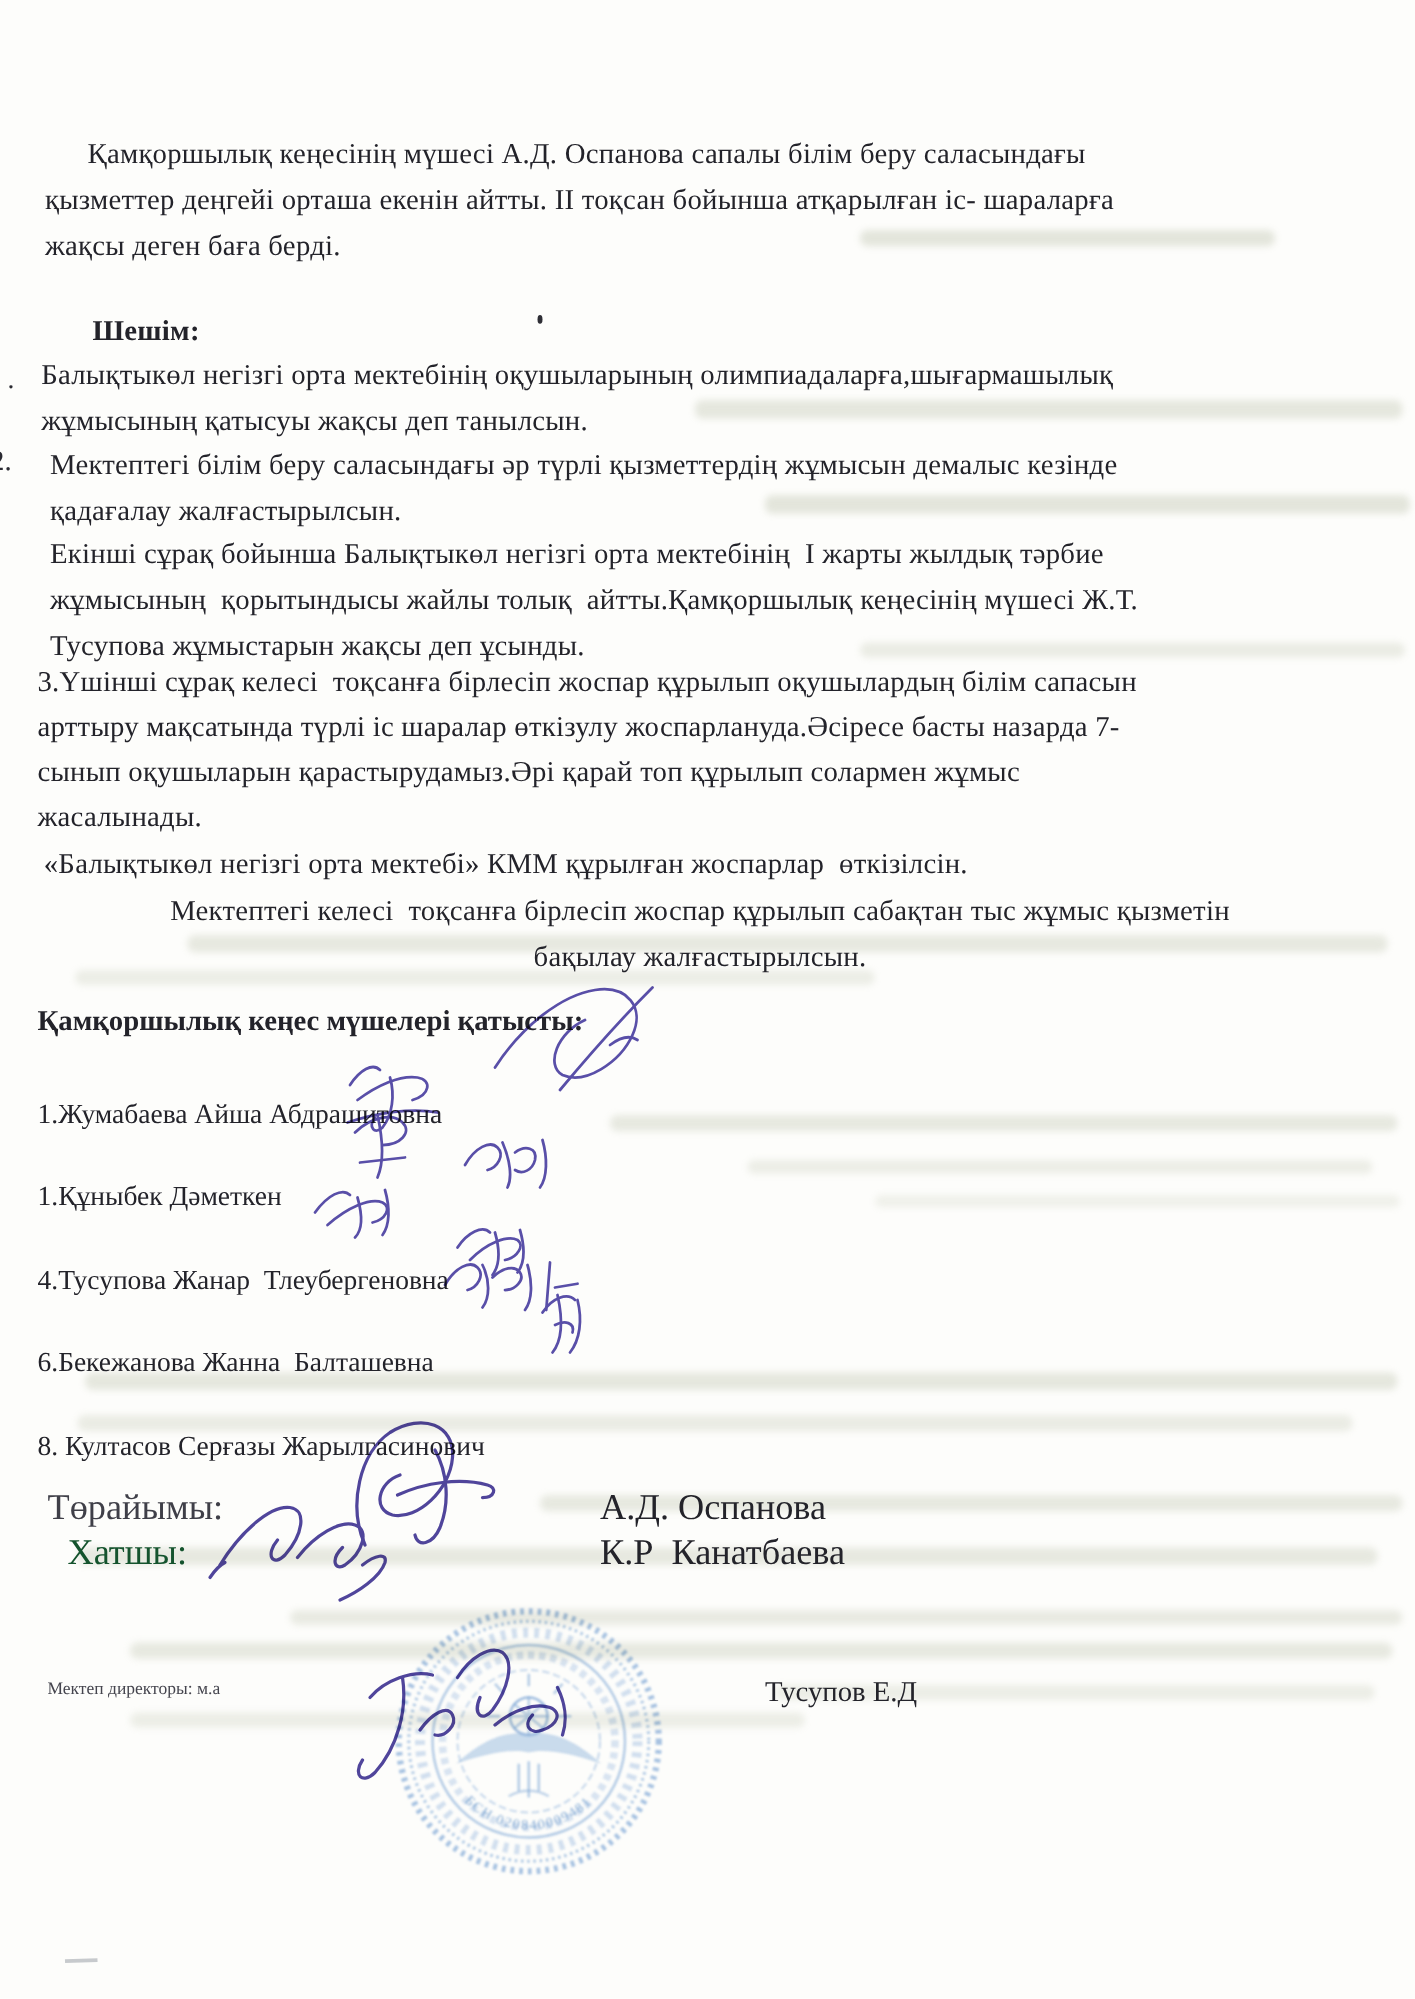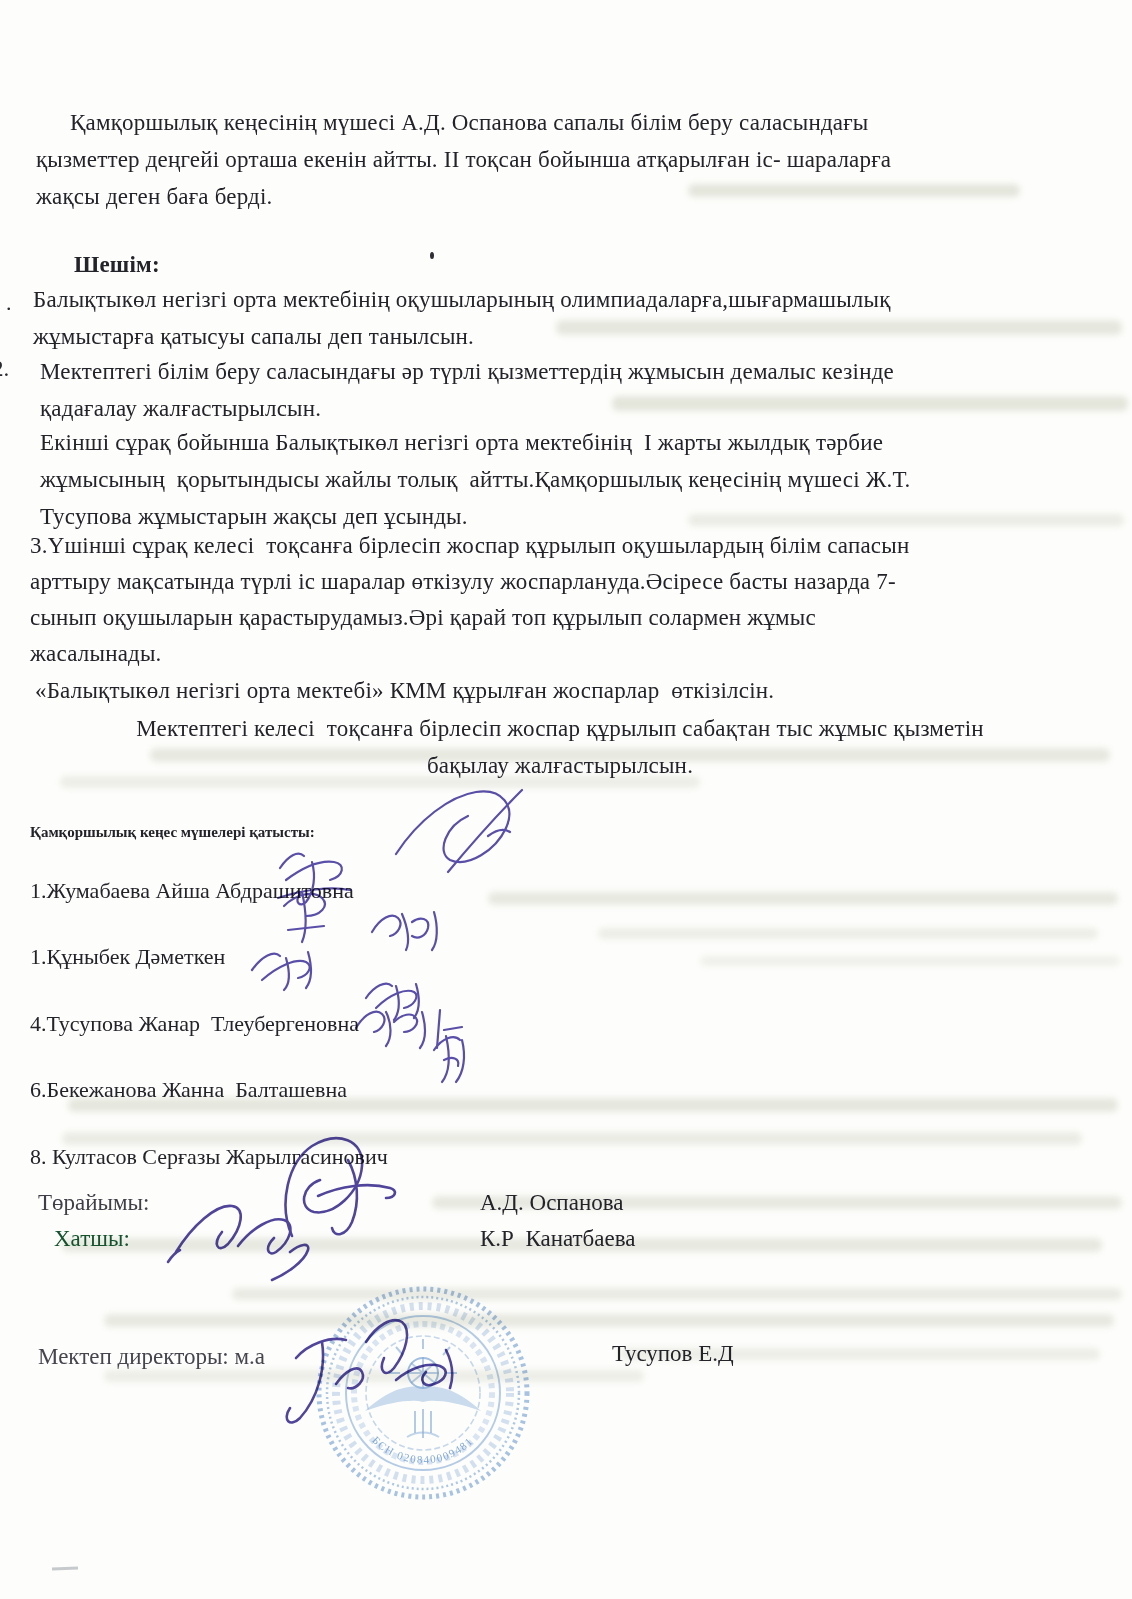--- a/index.html
+++ b/index.html
@@ -9,21 +9,21 @@
     background:#fdfdfb;
     overflow:hidden;
     font-family:"Liberation Serif","DejaVu Serif",serif;
     color:#23232a;
     padding-left:28px;
   }
   .txt{position:absolute;white-space:pre-wrap;}
   .body-text{font-size:23px;line-height:37px;letter-spacing:.2px;}
   .bold{font-weight:bold;}
   .attendee-row{font-size:22px;line-height:30.4px;white-space:pre-wrap;}
-  .signoff{font-size:23px;}
+  .signoff{font-size:29px;}
   .marker{position:absolute;font-size:22px;color:#2a2a31;}
   .bleed{
     position:absolute;background:#a9b094;border-radius:6px;
     filter:blur(3px);pointer-events:none;
   }
   .speck{position:absolute;background:#2e2e35;border-radius:50%;}
   .dash{position:absolute;background:#9aa0a8;opacity:.55;}
   .sig-layer{position:absolute;left:0;top:0;pointer-events:none;mix-blend-mode:multiply;}
   .sig-layer path{fill:none;stroke-linecap:round;stroke-linejoin:round;}
   #stamp{position:absolute;left:311px;top:1281px;filter:blur(.7px);mix-blend-mode:multiply;opacity:.95;}
@@ -53,56 +53,56 @@
 
   <div class="txt body-text" style="left:36px;top:104px;width:1020px;text-indent:34px;">Қамқоршылық кеңесінің мүшесі А.Д. Оспанова сапалы білім беру саласындағы
 қызметтер деңгейі орташа екенін айтты. II тоқсан бойынша атқарылған іс- шараларға
 жақсы деген баға берді.</div>
 
   <div class="txt body-text bold" style="left:74px;top:246px;">Шешім:</div>
   <div class="speck" style="left:430px;top:252px;width:4px;height:7px;"></div>
 
   <span class="marker" style="left:6px;top:290px;">.</span>
   <div class="txt body-text" style="left:33px;top:281px;width:1030px;">Балықтыкөл негізгі орта мектебінің оқушыларының олимпиадаларға,шығармашылық
-жұмыстарға қатысуы сапалы деп танылсын.</div>
+жұмысының қатысуы жақсы деп танылсын.</div>
 
   <span class="marker" style="left:-8px;top:356px;font-size:23px;">2.</span>
   <div class="txt body-text" style="left:40px;top:353px;width:1060px;">Мектептегі білім беру саласындағы әр түрлі қызметтердің жұмысын демалыс кезінде
 қадағалау жалғастырылсын.</div>
 
   <div class="txt body-text" style="left:40px;top:424px;width:1050px;">Екінші сұрақ бойынша Балықтыкөл негізгі орта мектебінің  І жарты жылдық тәрбие
 жұмысының  қорытындысы жайлы толық  айтты.Қамқоршылық кеңесінің мүшесі Ж.Т.
 Тусупова жұмыстарын жақсы деп ұсынды.</div>
 
   <div class="txt body-text" style="left:30px;top:528px;width:1050px;line-height:36px;">3.Үшінші сұрақ келесі  тоқсанға бірлесіп жоспар құрылып оқушылардың білім сапасын
 арттыру мақсатында түрлі іс шаралар өткізулу жоспарлануда.Әсіресе басты назарда 7-
 сынып оқушыларын қарастырудамыз.Әрі қарай топ құрылып солармен жұмыс
 жасалынады.</div>
 
   <div class="txt body-text" style="left:35px;top:672px;width:1060px;">«Балықтыкөл негізгі орта мектебі» КММ құрылған жоспарлар  өткізілсін.</div>
 
   <div class="txt body-text" style="left:35px;top:710px;width:1050px;text-align:center;">Мектептегі келесі  тоқсанға бірлесіп жоспар құрылып сабақтан тыс жұмыс қызметін
 бақылау жалғастырылсын.</div>
 
-  <div class="txt bold" style="left:30px;top:824px;font-size:15px;">Қамқоршылық кеңес мүшелері қатысты:</div>
+  <div class="txt bold" style="left:30px;top:804px;font-size:23px;">Қамқоршылық кеңес мүшелері қатысты:</div>
 
   <div class="txt" style="left:30px;top:840px;width:620px;">
     <div class="attendee-row">1.Жумабаева Айша Абдрашитовна</div>
     <div class="attendee-row">1.Құныбек Дәметкен</div>
     <div class="attendee-row">4.Тусупова Жанар  Тлеубергеновна</div>
     <div class="attendee-row">6.Бекежанова Жанна  Балташевна</div>
     <div class="attendee-row">8. Култасов Серғазы Жарылгасинович</div>
   </div>
 
   <div class="txt signoff" style="left:38px;top:1190px;color:#3f3f48;">Төрайымы:</div>
   <div class="txt signoff" style="left:480px;top:1190px;">А.Д. Оспанова</div>
   <div class="txt signoff" style="left:38px;top:1226px;color:#14532d;margin-left:16px;">Хатшы:</div>
   <div class="txt signoff" style="left:480px;top:1226px;">К.Р  Канатбаева</div>
 
-  <div class="txt" style="left:38px;top:1344px;font-size:23px;color:#45454e;">Мектеп директоры: м.а</div>
+  <div class="txt" style="left:38px;top:1344px;font-size:14px;color:#45454e;">Мектеп директоры: м.а</div>
   <div class="txt" style="left:612px;top:1341px;font-size:23px;text-align:center;">Тусупов Е.Д</div>
 
   <div class="dash" style="left:52px;top:1567px;width:26px;height:3px;transform:rotate(-2deg);"></div>
 
   <svg id="stamp" width="224" height="224" viewBox="0 0 224 224">
     <defs>
       <path id="bsnArc" d="M58,157 A70,70 0 0 0 166,157"></path>
     </defs>
     <g stroke="#7da7d9" fill="none">
       <circle cx="112" cy="112" r="104" stroke-width="5" stroke-dasharray="3 4" opacity=".7"></circle>

